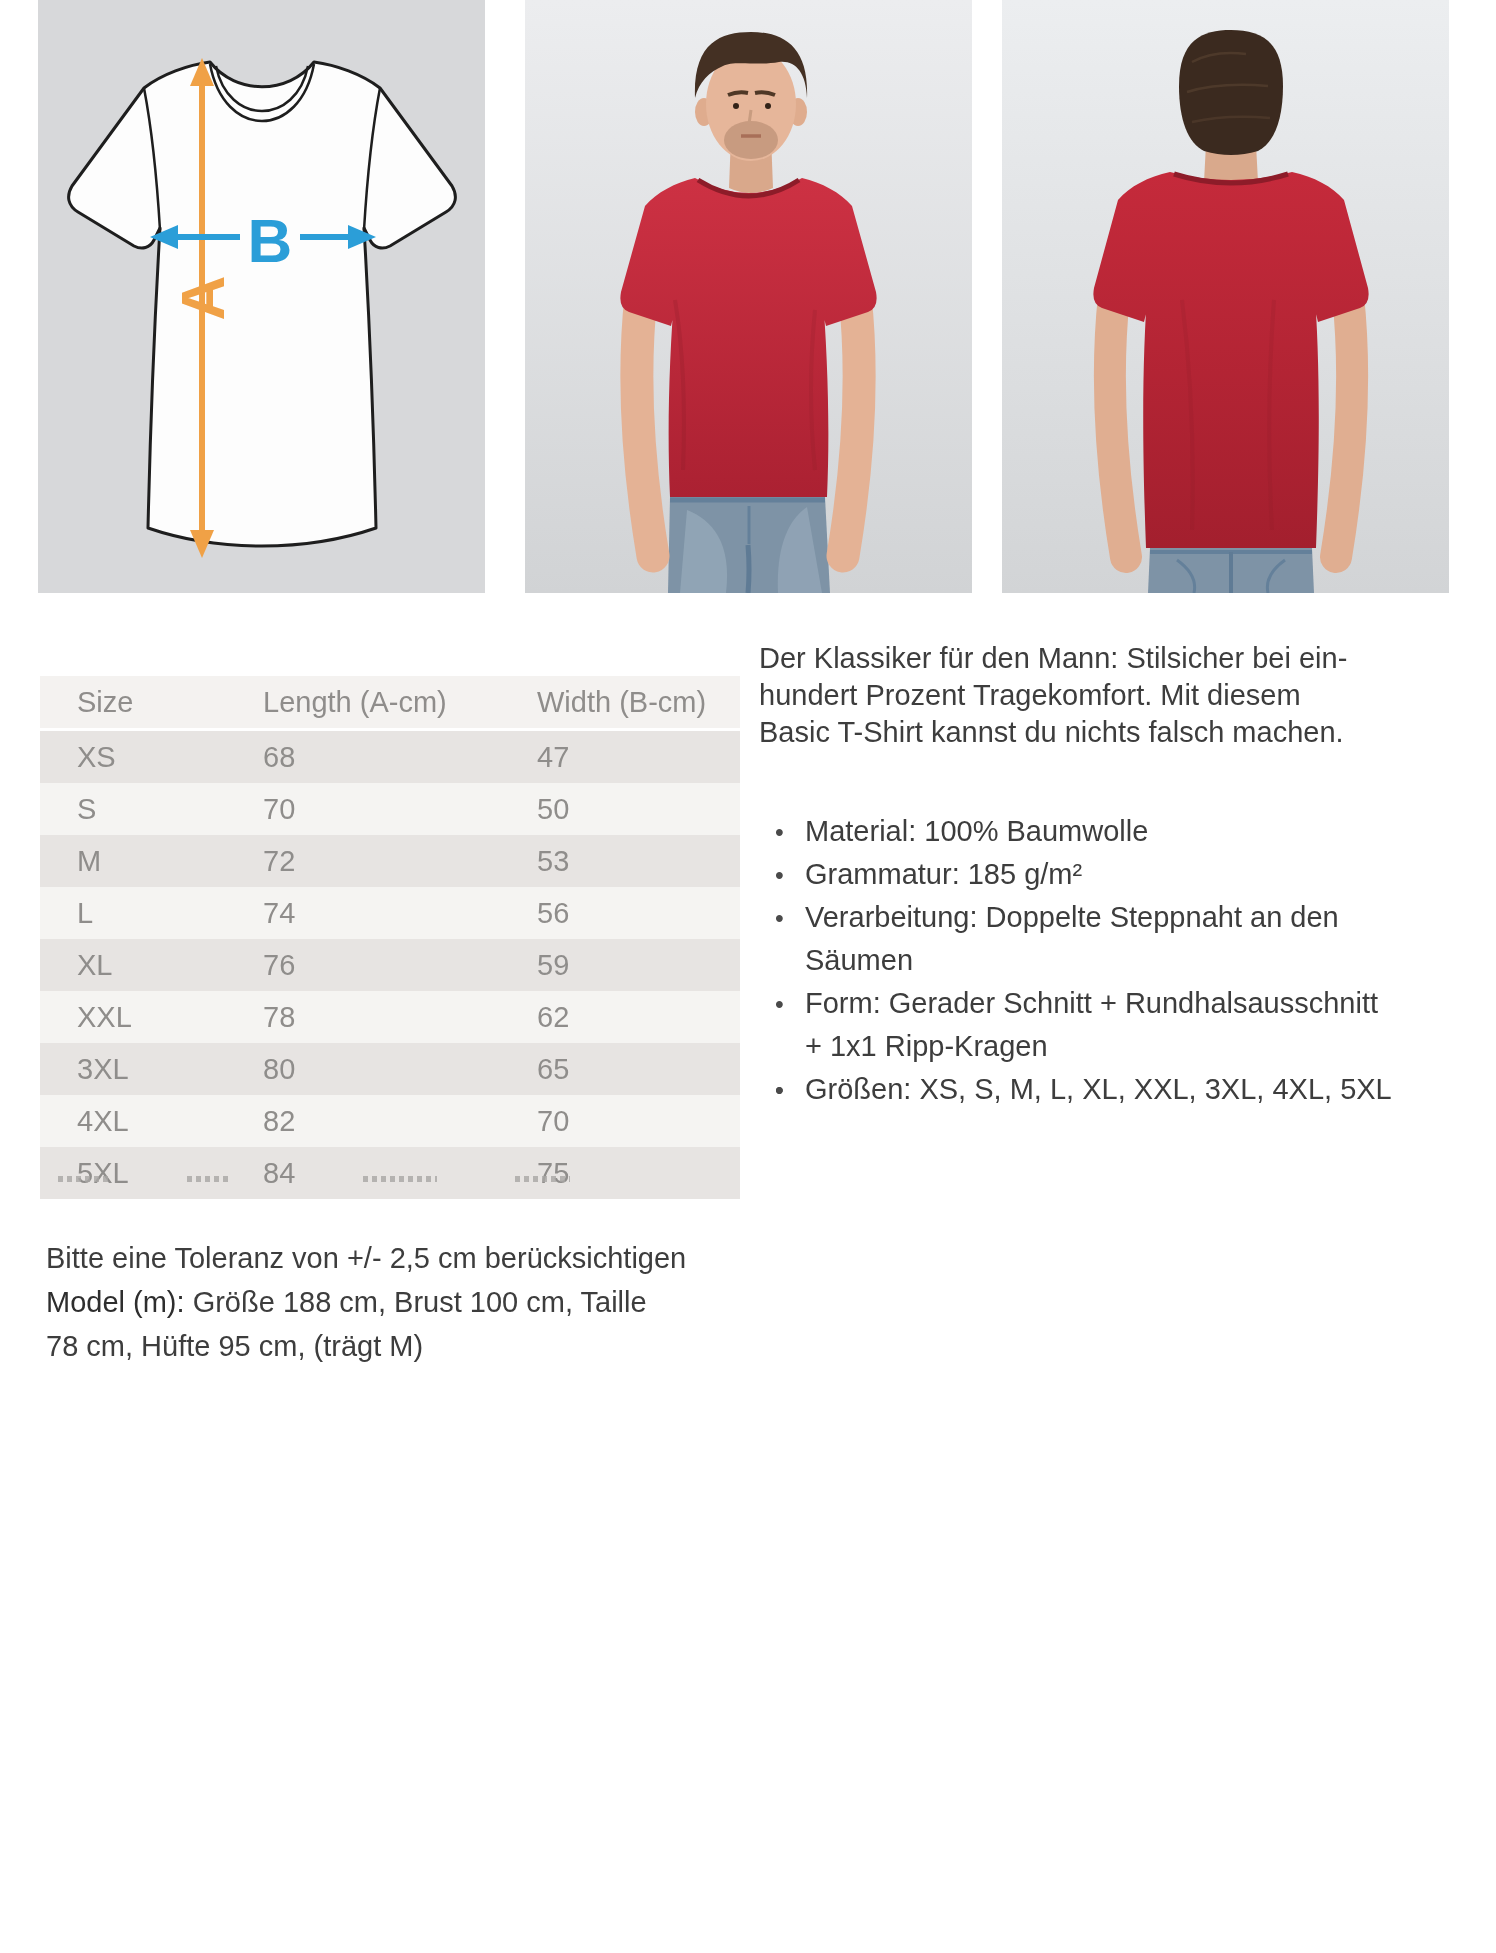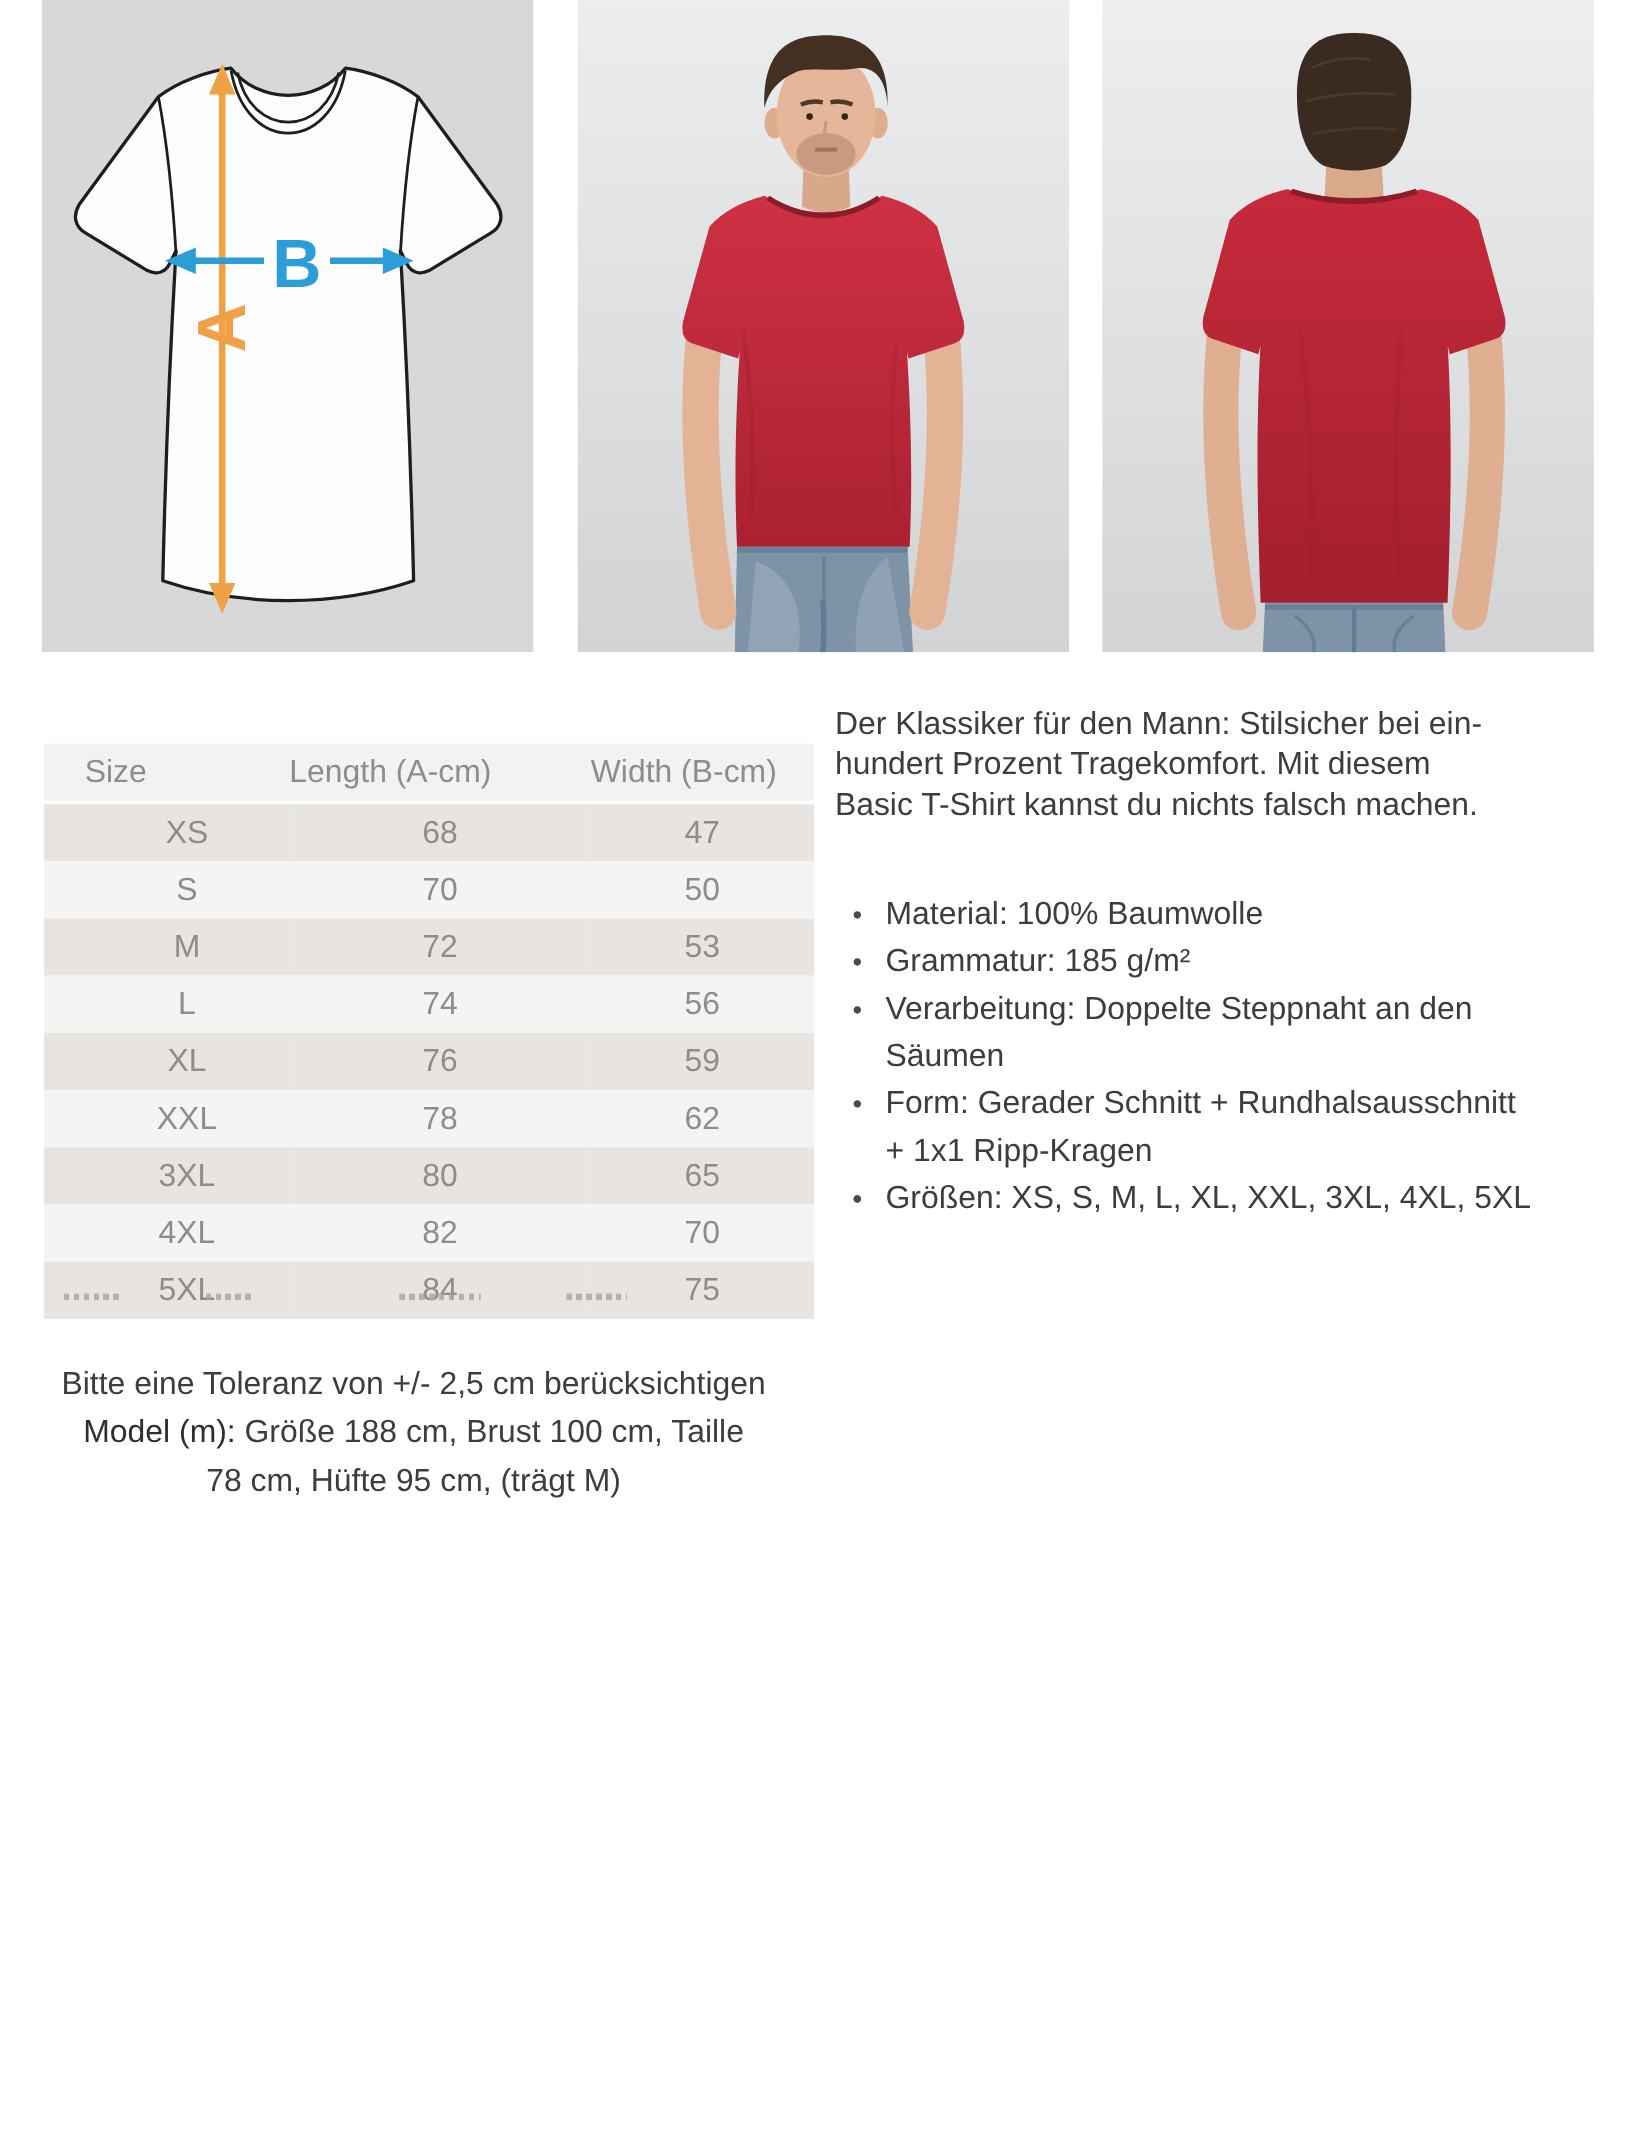--- a/index.html
+++ b/index.html
@@ -16,21 +16,21 @@
   
   .size-table {
     position:absolute; left:40px; top:648px; width:700px;
     border-collapse:collapse; table-layout:fixed;
     font-size:29px; color:#8f8d8b;margin-top:28px;
   }
   .size-table th {
     background:#f4f2f0; height:52px; font-weight:400; text-align:left;
     border-bottom:3px solid #ffffff; padding:0;
   }
-  .size-table td { height:52px; padding:0;text-align:center; }
+  .size-table td { height:52px; padding:0; }
   .size-table tr.odd  td { background:#e7e4e2; }
   .size-table tr.even td { background:#f5f4f2; }
   .size-table th:first-child, .size-table td:first-child { padding-left:37px; }
 
   
   .strip { position:absolute; left:40px; top:1176px; width:700px; height:7px; }
   .strip i {
     position:absolute; top:0; height:6px; display:block;
     background:repeating-linear-gradient(90deg,#a8a6a4 0 5px, transparent 5px 9px);
     opacity:.8;
@@ -38,21 +38,21 @@
   .strip i:nth-child(1){ left:18px;  width:50px; }
   .strip i:nth-child(2){ left:147px; width:42px; }
   .strip i:nth-child(3){ left:323px; width:74px; }
   .strip i:nth-child(4){ left:475px; width:55px; }
 
   
   .notes {
     position:absolute; left:46px; top:1236px; width:660px;
     font-size:29px; line-height:44px; color:#3d3d3d;
   }
-  .notes p { margin:0;text-align:center; }
+  .notes p { margin:0; }
   .notes b { font-weight:400; color:#2e2e2e; }
 
   
   .desc { position:absolute; left:759px; top:640px; width:690px; color:#3d3d3d; font-size:29px; }
   .desc .intro { margin:0; line-height:37px; }
   .feature-list { list-style:none; margin:59px 0 0 0; padding:0; line-height:43px; }
   .feature-list li { position:relative; padding-left:46px; }
   .feature-list .dot { position:absolute; left:16px; top:1px; font-size:25px; color:#4a4a4a; }
 </style>
 </head>

